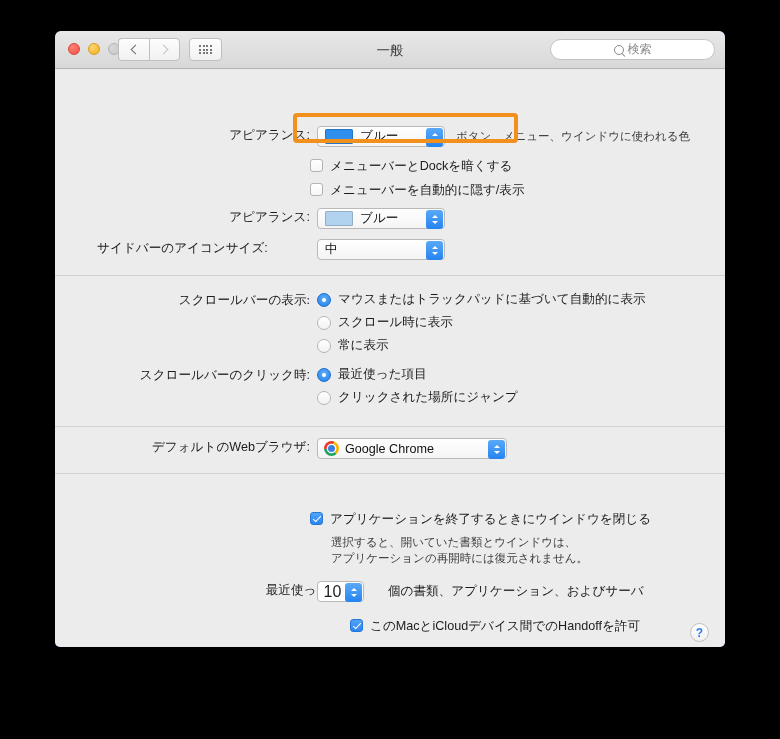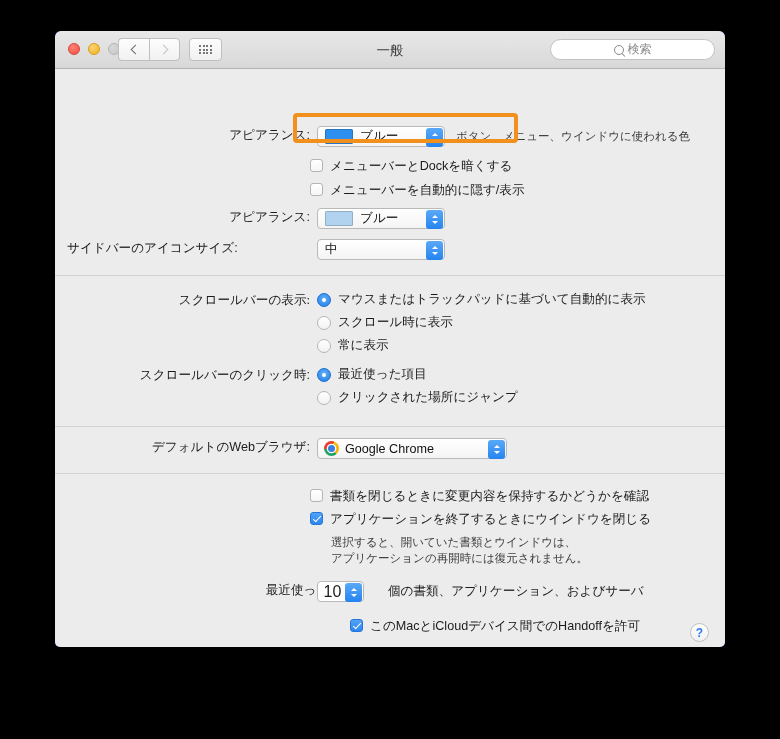--- a/index.html
+++ b/index.html
@@ -409,21 +409,21 @@
       <div class="popup" style="width:128px;">
         <span class="swatch" style="background:#b2d3f0;"></span>
         <span>ブルー</span>
         <span class="stepper">
           <i class="ar up"></i>
             <i class="ar down"></i>
         </span>
       </div>
     </div>
 
-    <div class="row" style="left:0; top:171px; width:255px; justify-content:flex-start;padding-left:12px;">
+    <div class="row" style="left:0; top:171px; width:255px; justify-content:center;">
       <span class="label">サイドバーのアイコンサイズ:</span>
     </div>
     <div class="row" style="left:262px; top:170px;">
       <div class="popup" style="width:128px;">
         <span>中</span>
         <span class="stepper">
           <i class="ar up"></i>
             <i class="ar down"></i>
         </span>
       </div>
@@ -470,24 +470,20 @@
         <span>Google Chrome</span>
         <span class="stepper">
           <i class="ar up"></i>
             <i class="ar down"></i>
         </span>
       </div>
     </div>
 
     <div class="sep" style="top:404px;"></div>
 
-    <div class="row cbrow" style="left:255px; top:419px;">
-      <span class="cb"></span>
-      <span>書類を閉じるときに変更内容を保持するかどうかを確認</span>
-    </div>
     <div class="row cbrow" style="left:255px; top:442px;">
       <span class="cb on"></span>
       <span>アプリケーションを終了するときにウインドウを閉じる</span>
     </div>
     <div class="row" style="left:276px; top:466px;">
       <span class="hint">選択すると、開いていた書類とウインドウは、</span>
     </div>
     <div class="row" style="left:276px; top:482px;">
       <span class="hint">アプリケーションの再開時には復元されません。</span>
     </div>

